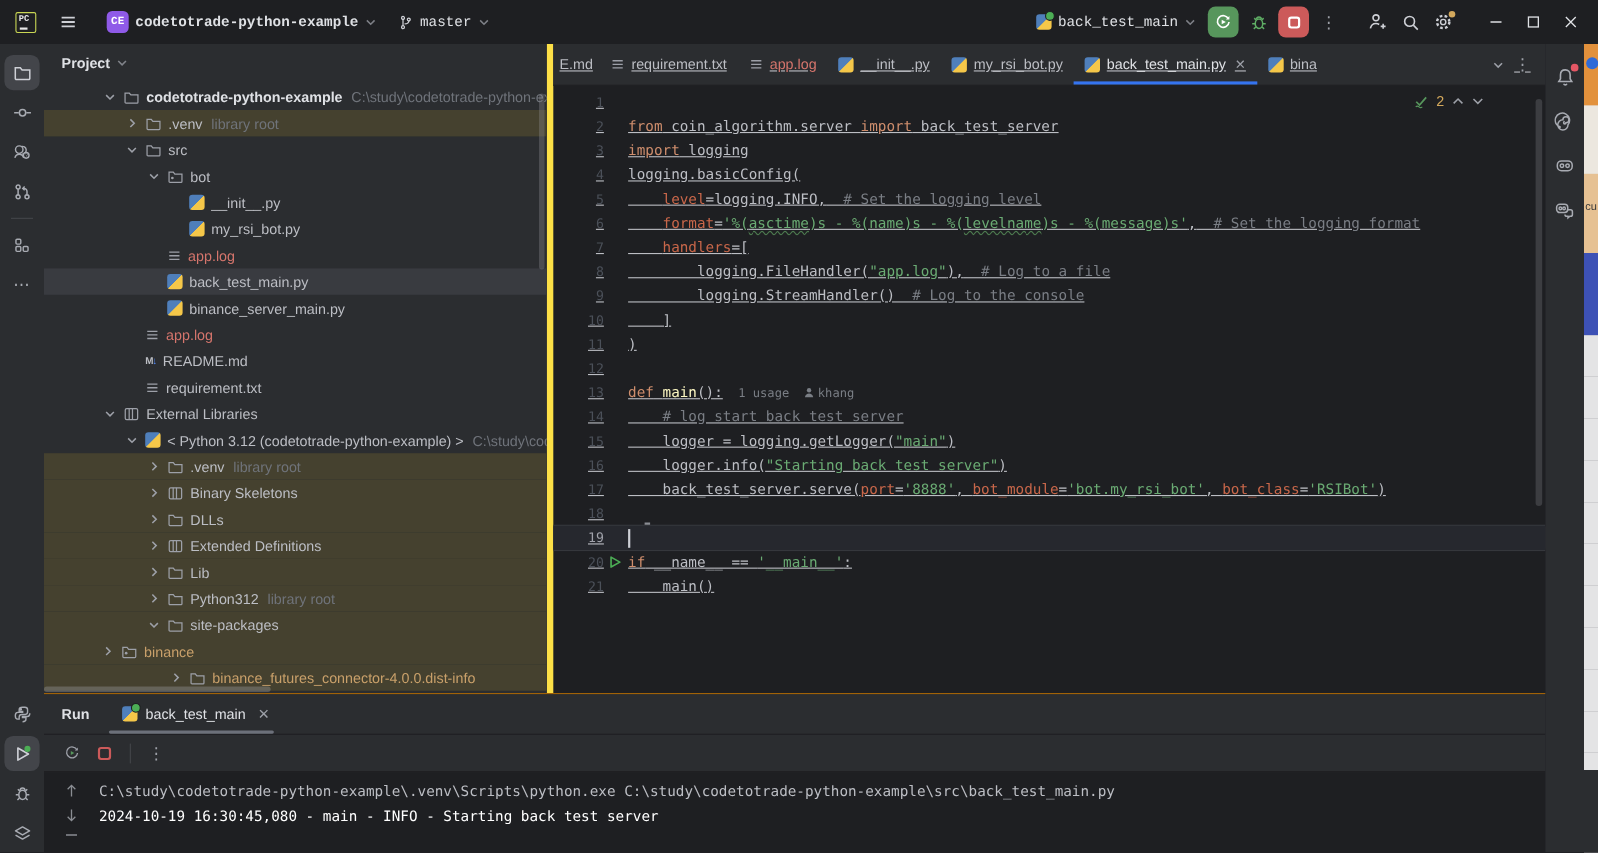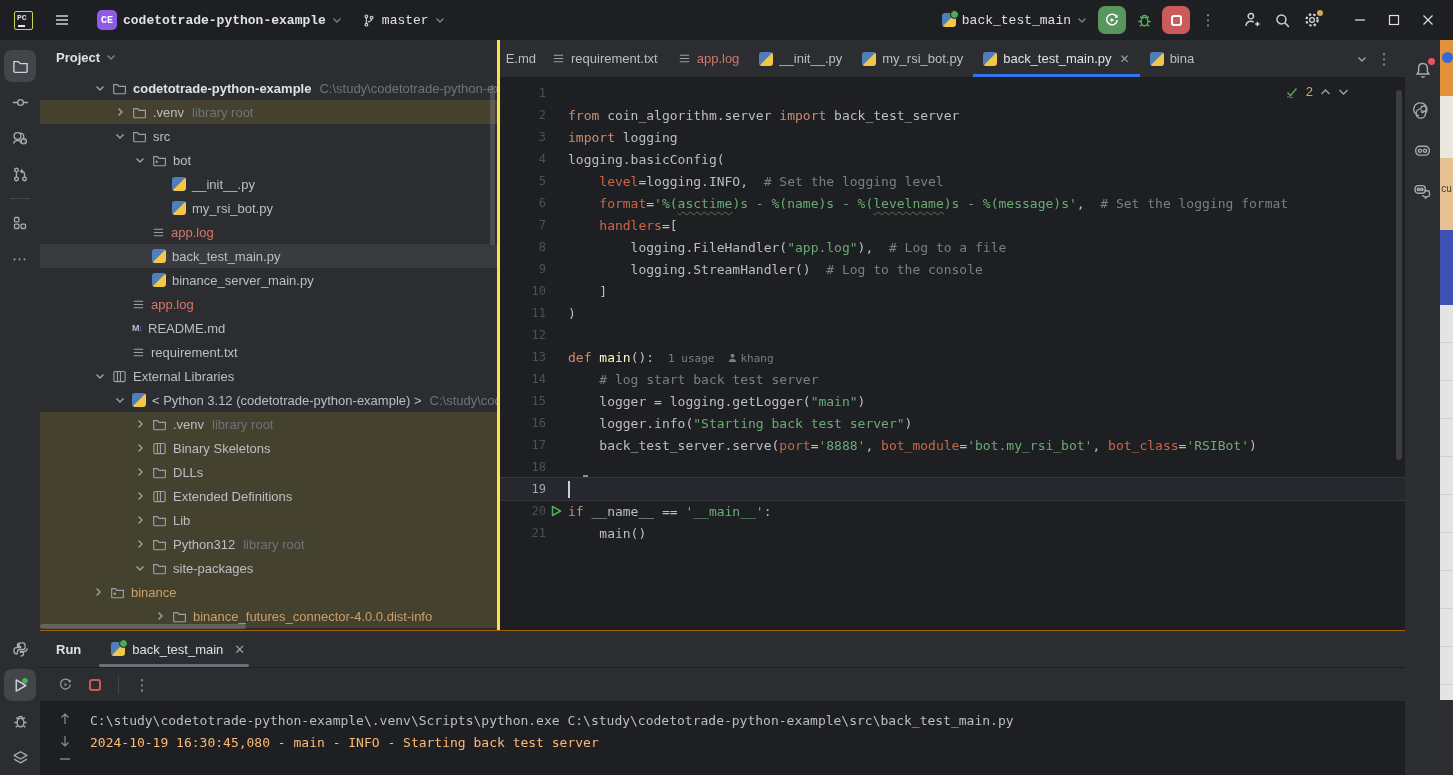--- a/index.html
+++ b/index.html
@@ -59,21 +59,21 @@
   .trow .lbl.orange { color:#c9a06a; }
   .trow .meta { margin-left:8px; color:#6f737a; }
   .trow.lib { background:#45412f; }
   .trow.sel { background:#393b40; }
   .vscroll { position:absolute; right:2px; top:45px; width:5px; height:160px; border-radius:3px; background:rgba(160,163,170,.28); }
   .hscroll { position:absolute; left:0; bottom:1px; width:206px; height:5px; border-radius:3px; background:rgba(160,163,170,.35); }
   .mdicon { font-size:9px; font-weight:bold; color:#bcbec4; letter-spacing:-1px; }
   .mdicon b { color:#548af7; font-weight:bold; }
 
   
-  .editor-col { width:1032px; display:flex; flex-direction:column; background:#1e1f22; border-left:3px solid #fde047; }
+  .editor-col { width:1032px; display:flex; flex-direction:column; background:#1e1f22; border-left:6px solid #fde047;text-decoration:underline; }
   .tabbar { height:38px; background:#2b2d30; display:flex; align-items:stretch; border-bottom:1px solid #1e1f22; overflow:hidden; }
   .tab { display:flex; align-items:center; gap:6px; padding:0 10px; color:#bcbec4; position:relative; white-space:nowrap; }
   .tab.clipped { width:42px; overflow:hidden; padding:0 6px 0 0; justify-content:flex-end; }
   .tab.active { color:#dfe1e5; }
   .tab.active::after { content:""; position:absolute; left:0; right:0; bottom:0; height:3px; background:#3574f0; }
   .tab .red { color:#d5756c; }
   .tab .x { color:#9da0a8; font-size:12px; margin-left:2px; }
   .tab-tools { margin-left:auto; display:flex; align-items:center; gap:4px; padding-right:8px; color:#9da0a8; }
 
   .editor { position:relative; flex:1; font-family:"DejaVu Sans Mono","Liberation Mono",monospace; font-size:13px; overflow:hidden; padding-top:4px; }
@@ -102,21 +102,21 @@
   .runtab { display:flex; align-items:center; gap:7px; height:100%; position:relative; padding:0 8px; color:#dfe1e5; }
   .runtab::after { content:""; position:absolute; left:-4px; right:4px; bottom:0; height:3px; border-radius:2px; background:#6c707a; }
   .runtab .x { color:#9da0a8; margin-left:4px; }
   .run-toolbar { height:34px; display:flex; align-items:center; padding-left:12px; gap:4px; border-bottom:1px solid #1e1f22; color:#9da0a8; }
   .run-toolbar .vsep { width:1px; height:18px; background:#43454a; margin:0 6px; }
   .stopmini { width:12px; height:12px; border:2px solid #cc5a5a; border-radius:3px; }
   .console { flex:1; background:#1e1f22; display:flex; font-family:"DejaVu Sans Mono","Liberation Mono",monospace; }
   .con-gut { width:50px; display:flex; flex-direction:column; align-items:center; padding-top:10px; gap:8px; color:#8a8d93; flex:none; }
   .con-body { padding-top:8px; }
   .con-line { height:22px; line-height:22px; white-space:pre; color:#bcbec4; }
-  .con-line.red { color:#fdba74; }
+  .con-line.red { color:#ffffff; }
 
   
   .sliver { width:13px; height:735px; position:relative; background:#e4e4e5; flex:none; overflow:hidden; }
   .sl-seg { position:absolute; left:0; width:13px; }
   .sl-orange { top:0; height:56px; background:#e2913c; }
   .sl-orange i { position:absolute; left:2px; top:12px; width:11px; height:11px; border-radius:50%; background:#2f6bd8; }
   .sl-cream { top:56px; height:62px; background:#ece7df; }
   .sl-tan { top:118px; height:72px; background:#e6c193; color:#3a3a3a; font-size:10px; padding-top:25px; text-align:center; }
   .sl-blue { top:190px; height:75px; background:#3d51b5; }
   .sl-rows { top:265px; height:395px; background:#e4e4e5;

